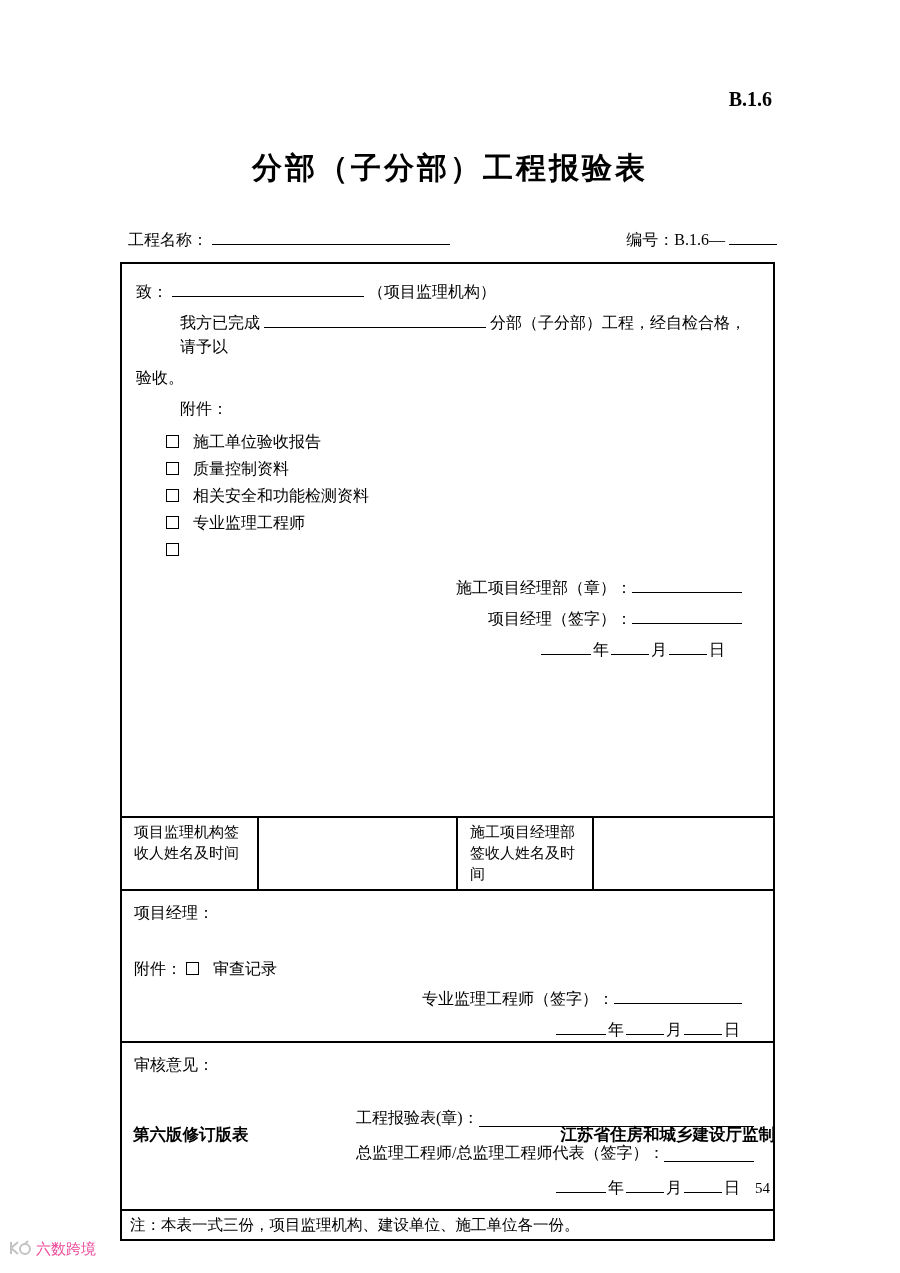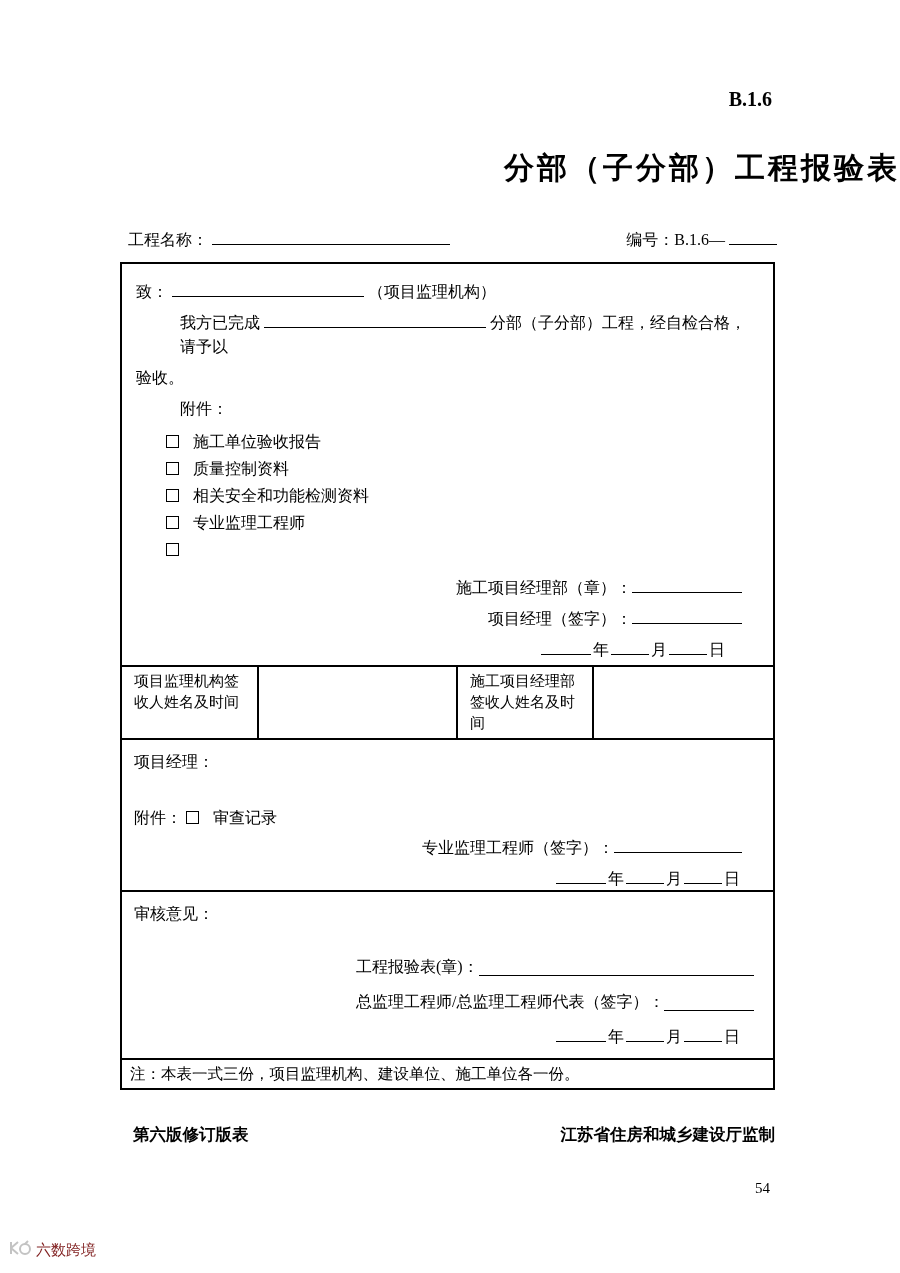--- a/index.html
+++ b/index.html
@@ -12,21 +12,21 @@
     overflow: hidden;
   }
   .sheet { position: relative; width: 900px; height: 1273px; background: #fff; }
 
   .form-code {
     position: absolute; top: 88px; right: 128px;
     font-size: 20px; font-weight: bold;
   }
   .title {
     position: absolute; top: 148px; left: 0; width: 100%;
-    text-align: right; font-size: 30px; font-weight: bold;
+    text-align: center; font-size: 30px; font-weight: bold;
     letter-spacing: 3px;
   }
   .meta-row {
     position: absolute; top: 230px; left: 128px; right: 123px;
     display: flex; justify-content: space-between;
     font-size: 16px;
   }
   .blank {
     display: inline-block;
     border-bottom: 1.5px solid #000;
@@ -35,21 +35,21 @@
   }
 
   .table {
     position: absolute; left: 120px; top: 262px; width: 655px;
     border: 2px solid #000;
     font-size: 16px;
   }
   .sec { border-top: 2px solid #000; }
   .sec:first-child { border-top: none; }
 
-  .sec1 { height: 401px; padding: 16px 16px 10px 14px; }
+  .sec1 { height: 552px; padding: 16px 16px 10px 14px; }
   .line { line-height: 24px; margin-bottom: 7px; }
   .indent { margin-left: 44px; }
   .cbx-list { margin-left: 30px; margin-top: 2px; }
   .cbx-row { height: 27px; line-height: 27px; }
   .cbx {
     display: inline-block; width: 13px; height: 13px;
     border: 1.5px solid #000; margin-right: 10px;
     vertical-align: -1px; background: #fff;
   }
   .sign-block { margin-top: 14px; text-align: right; padding-right: 15px; }
@@ -81,22 +81,22 @@
     font-family: "Liberation Sans", "DejaVu Sans", sans-serif;
     font-weight: bold; font-size: 16.5px;
   }
   .pagenum {
     position: absolute; top: 1180px; right: 130px;
     font-size: 15px;
   }
   .watermark {
     position: absolute; left: 8px; top: 1240px;
     display: flex; align-items: center; gap: 4px;
-    color: #7f1d1d; font-size: 15px;
-    font-family: Liberation Mono, monospace;
+    color: #ec4899; font-size: 15px;
+    font-family: Liberation Sans, sans-serif;
     text-align: center;
   }
 </style>
 </head>
 <body>
 
 <div class="sheet">
 
   <div class="form-code">B.1.6</div>
 

